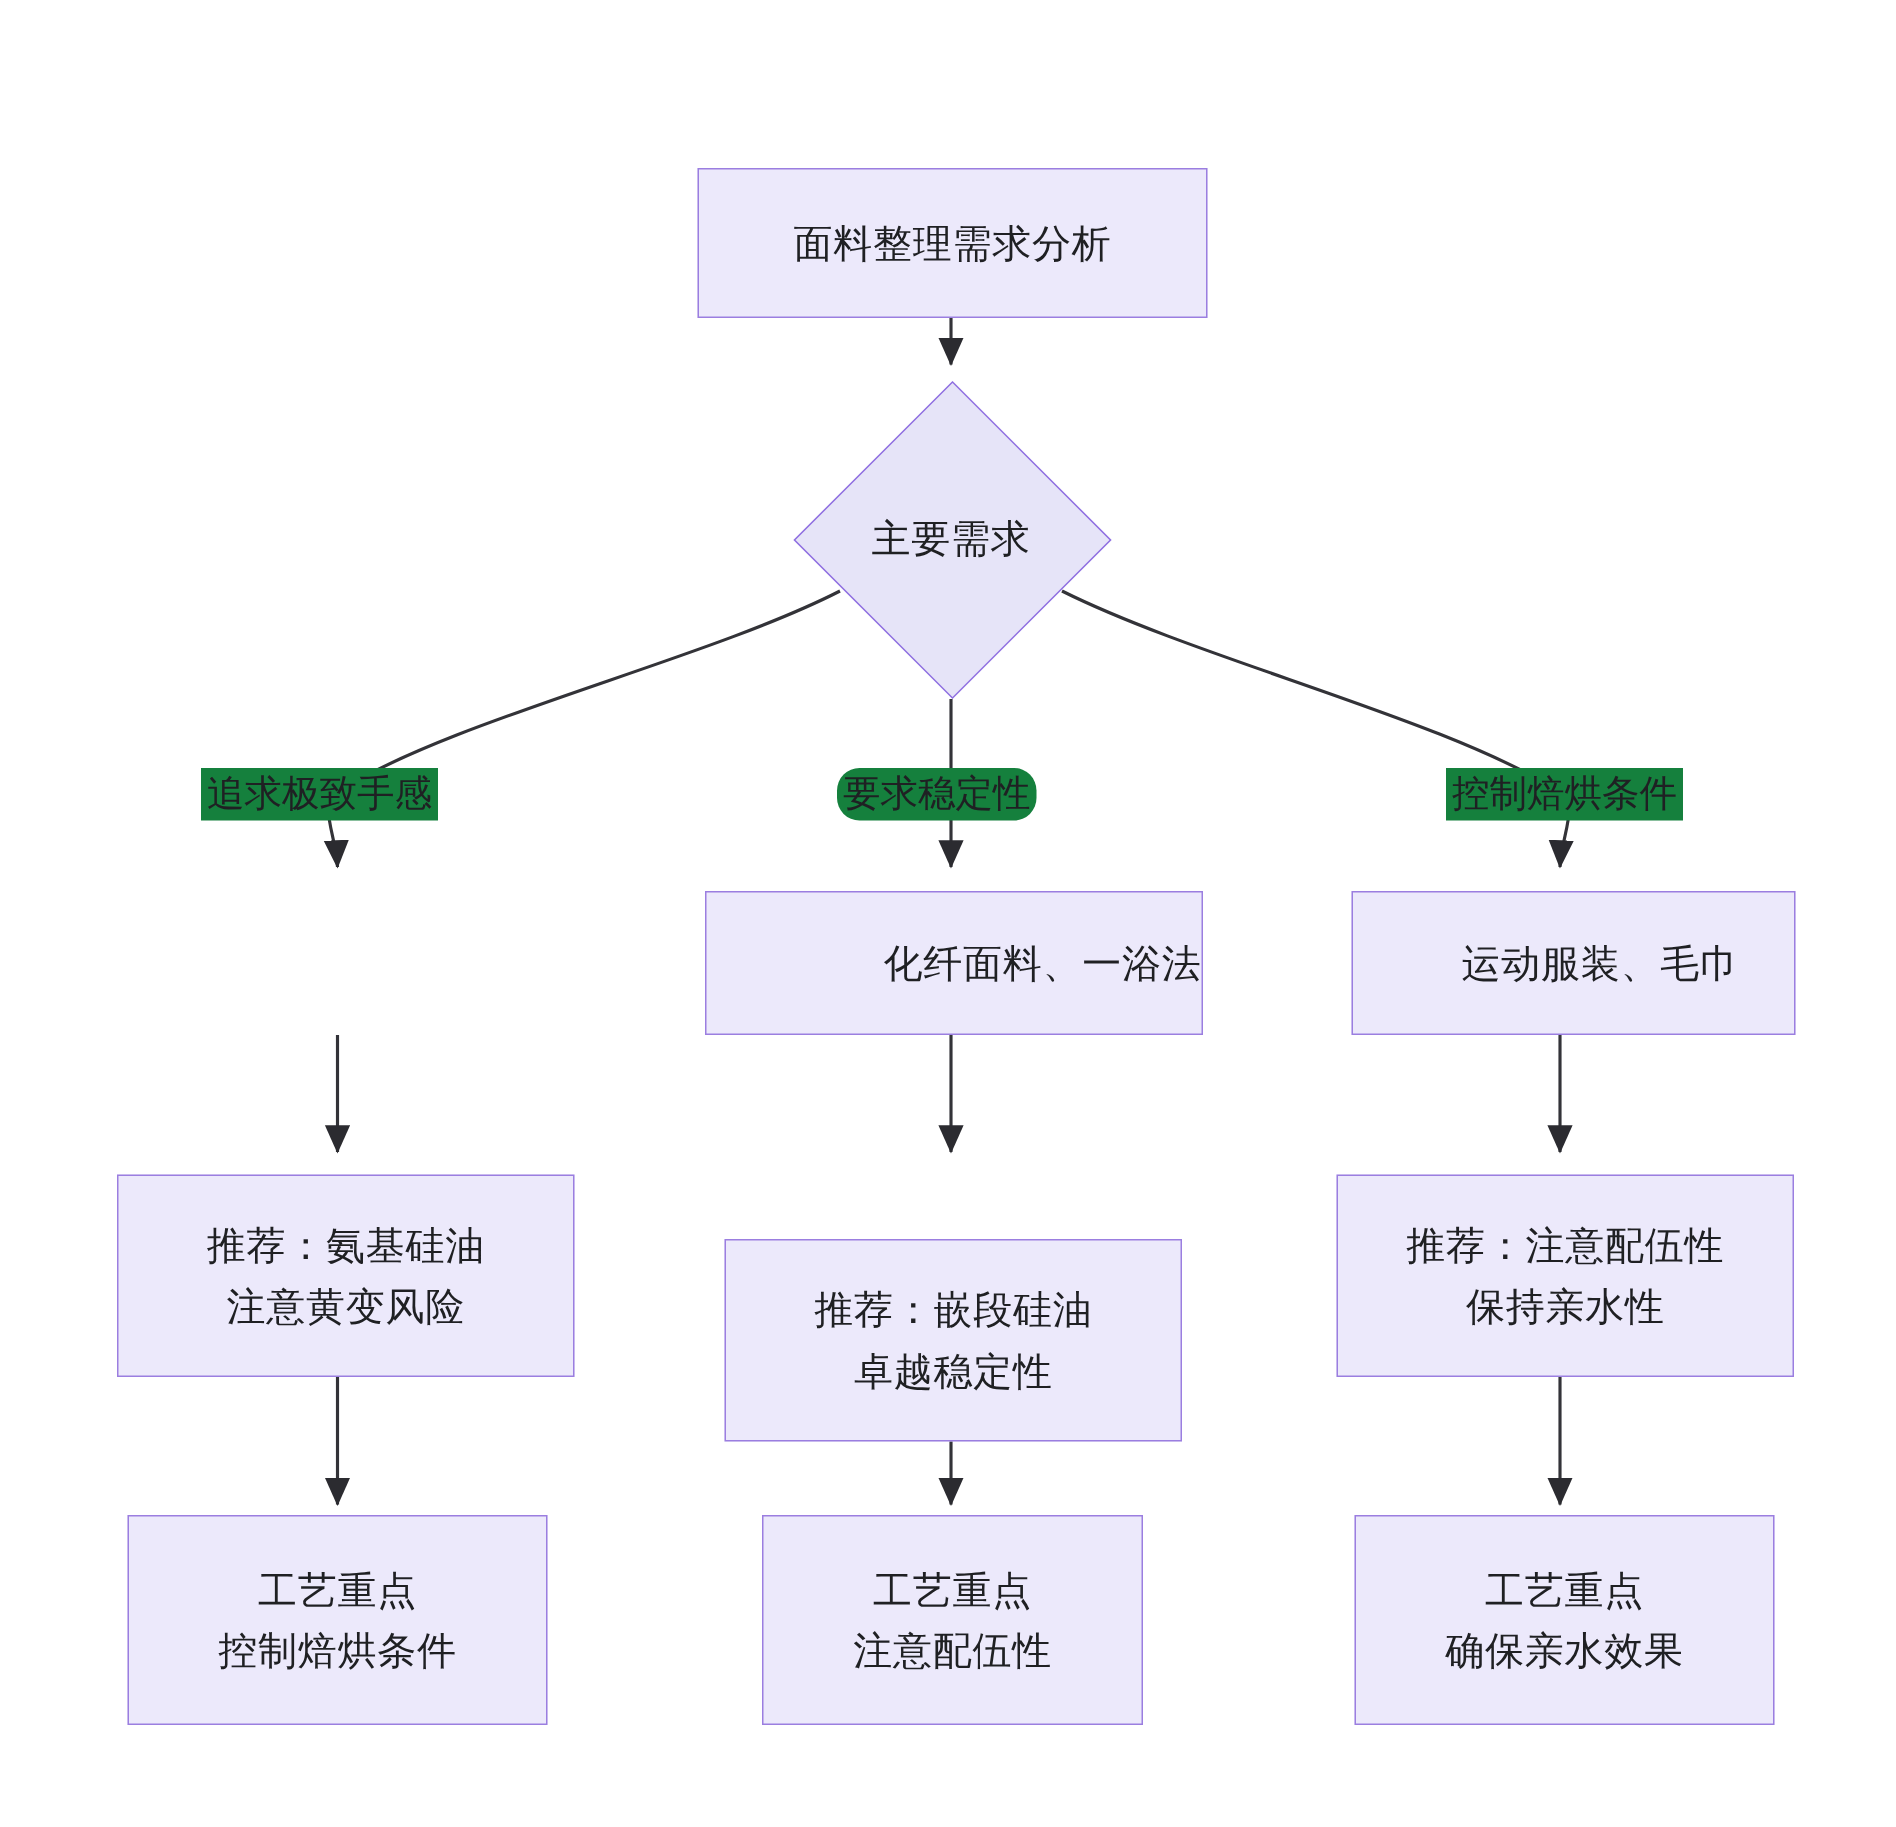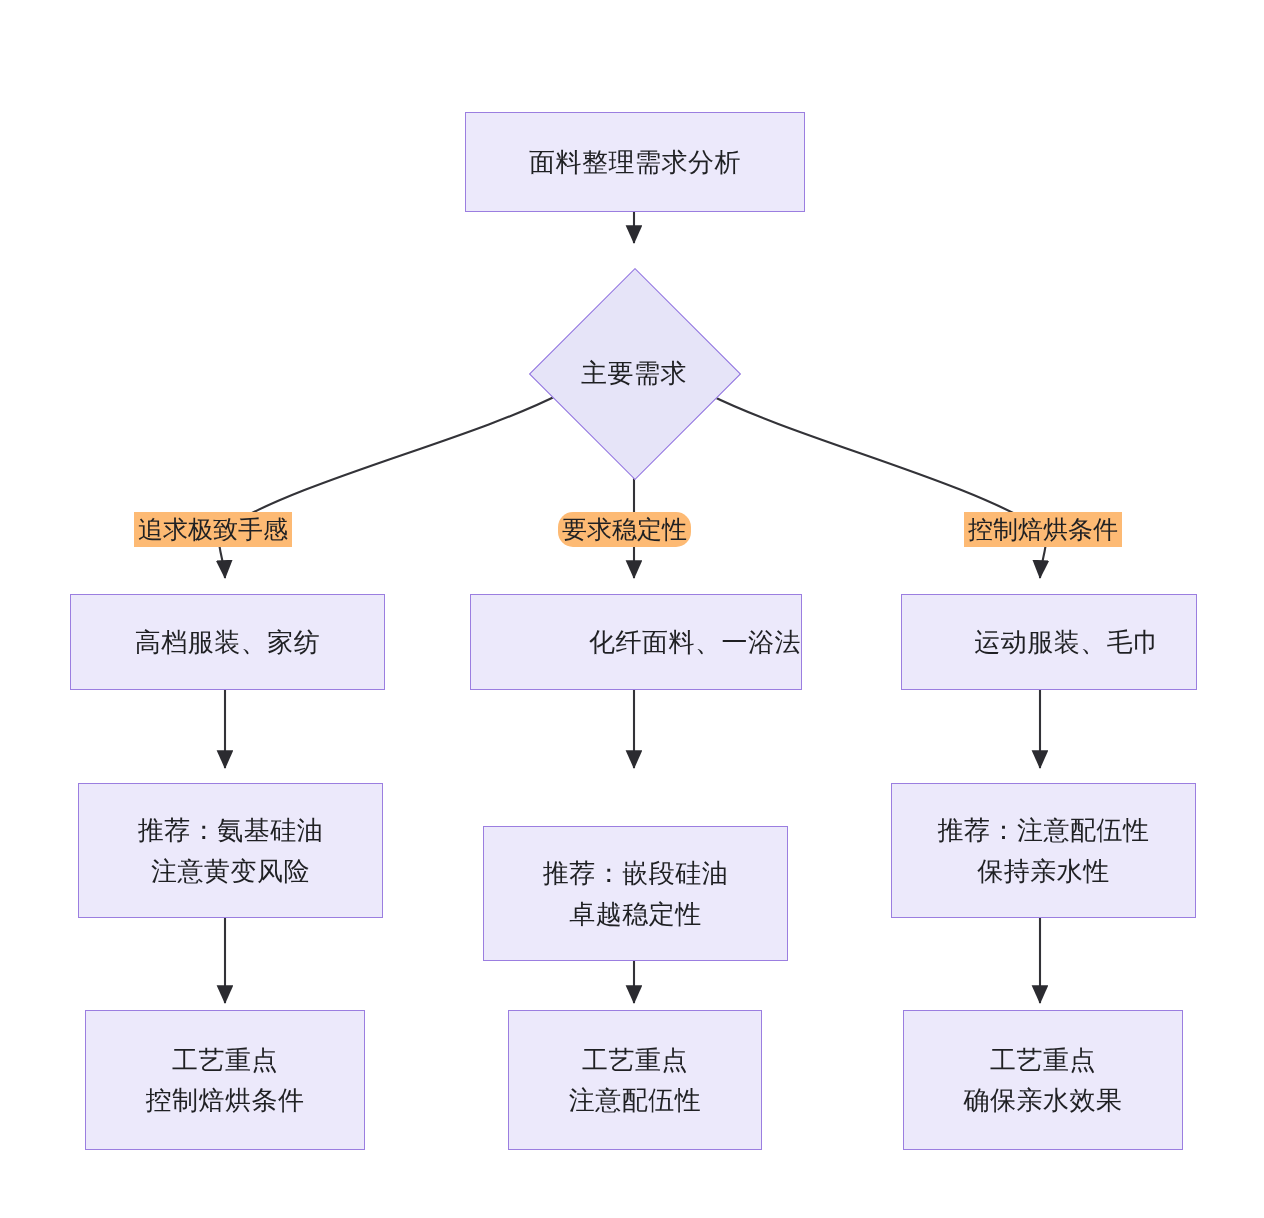--- a/index.html
+++ b/index.html
@@ -69,21 +69,21 @@
   }
   .node-diamond .diamond-label {
     position: relative;
     font-size: 26px;
     color: #1f2023;
     letter-spacing: 0.5px;
     white-space: nowrap;
   }
   .edge-label {
     position: absolute;
-    background: #fdba74;
+    background: #15803d;
     color: #1f2023;
     font-size: 25px;
     line-height: 1.25;
     padding: 2px 4px;
     white-space: nowrap;
     z-index: 3;
   }
 </style>
 </head>
 <body>
@@ -112,34 +112,31 @@
     <path d="M634,918 L634,1003" fill="none" stroke="#333338" stroke-width="2.1" marker-end="url(#arrowhead)"></path>
 
     <path d="M1040,690 L1040,768" fill="none" stroke="#333338" stroke-width="2.1" marker-end="url(#arrowhead)"></path>
     <path d="M1040,918 L1040,1003" fill="none" stroke="#333338" stroke-width="2.1" marker-end="url(#arrowhead)"></path>
   </svg>
 
   <div class="node" id="node-start" style="left:465px; top:65px; width:340px; height:100px;margin-top:47px;">
     <span class="line">面料整理需求分析</span>
   </div>
 
-  <div class="node-diamond" id="node-decision" style="left:529px; top:268px; width:210px; height:210px;">
+  <div class="node-diamond" id="node-decision" style="left:529px; top:254px; width:210px; height:210px;">
     <span class="diamond-shape"></span>
     <span class="diamond-label">主要需求</span>
   </div>
 
   <div class="edge-label" style="left:134px; top:512px;">追求极致手感</div>
 
   <div class="edge-label" style="left:558px; top:512px;border-radius:15px;">要求稳定性</div>
 
   <div class="edge-label" style="left:964px; top:512px;">控制焙烘条件</div>
 
-  <div class="node" style="left:70px; top:594px; width:315px; height:96px;">
-    <span class="line">高档服装、家纺</span>
-  </div>
 
   <div class="node" style="left:470px; top:594px; width:332px; height:96px;align-items:flex-end;">
     <span class="line">化纤面料、一浴法</span>
   </div>
 
   <div class="node" style="left:901px; top:594px; width:296px; height:96px;padding-left:36px;">
     <span class="line">运动服装、毛巾</span>
   </div>
 
   <div class="node" style="left:78px; top:783px; width:305px; height:135px;">

